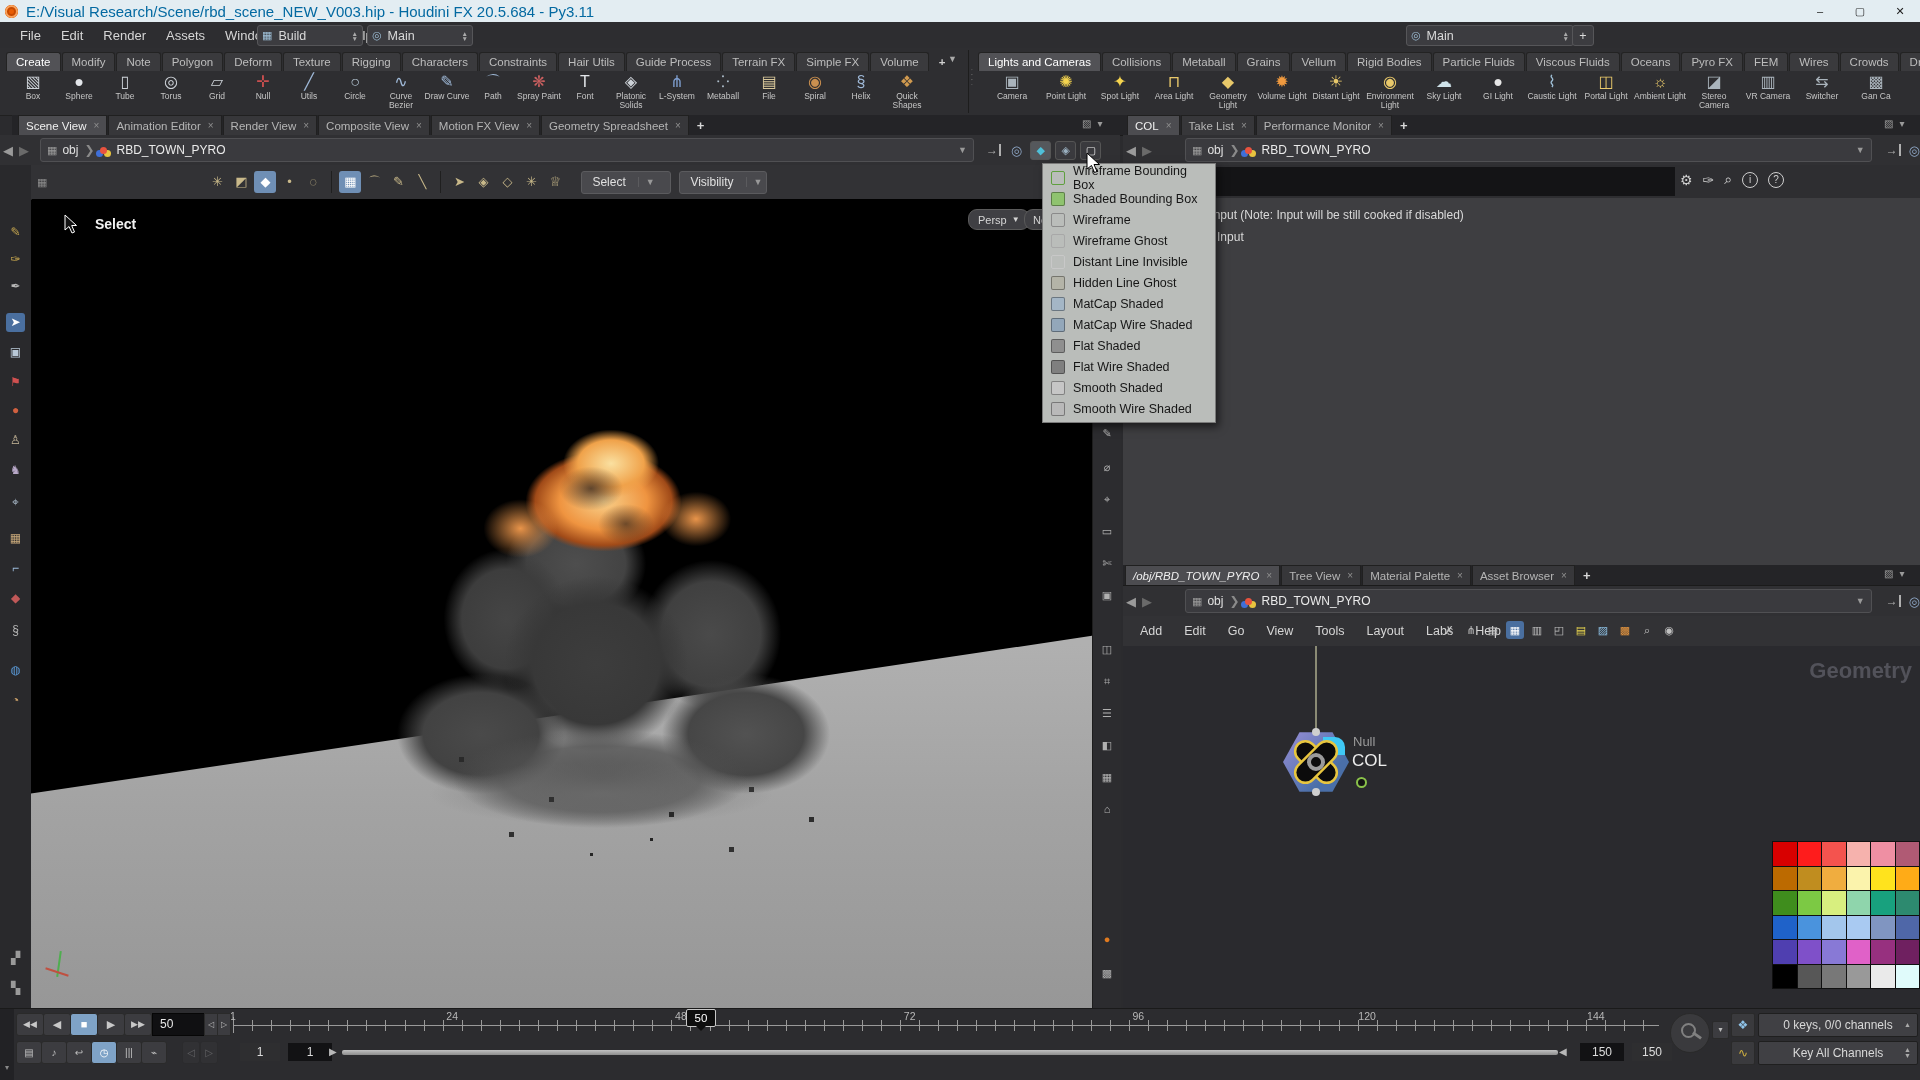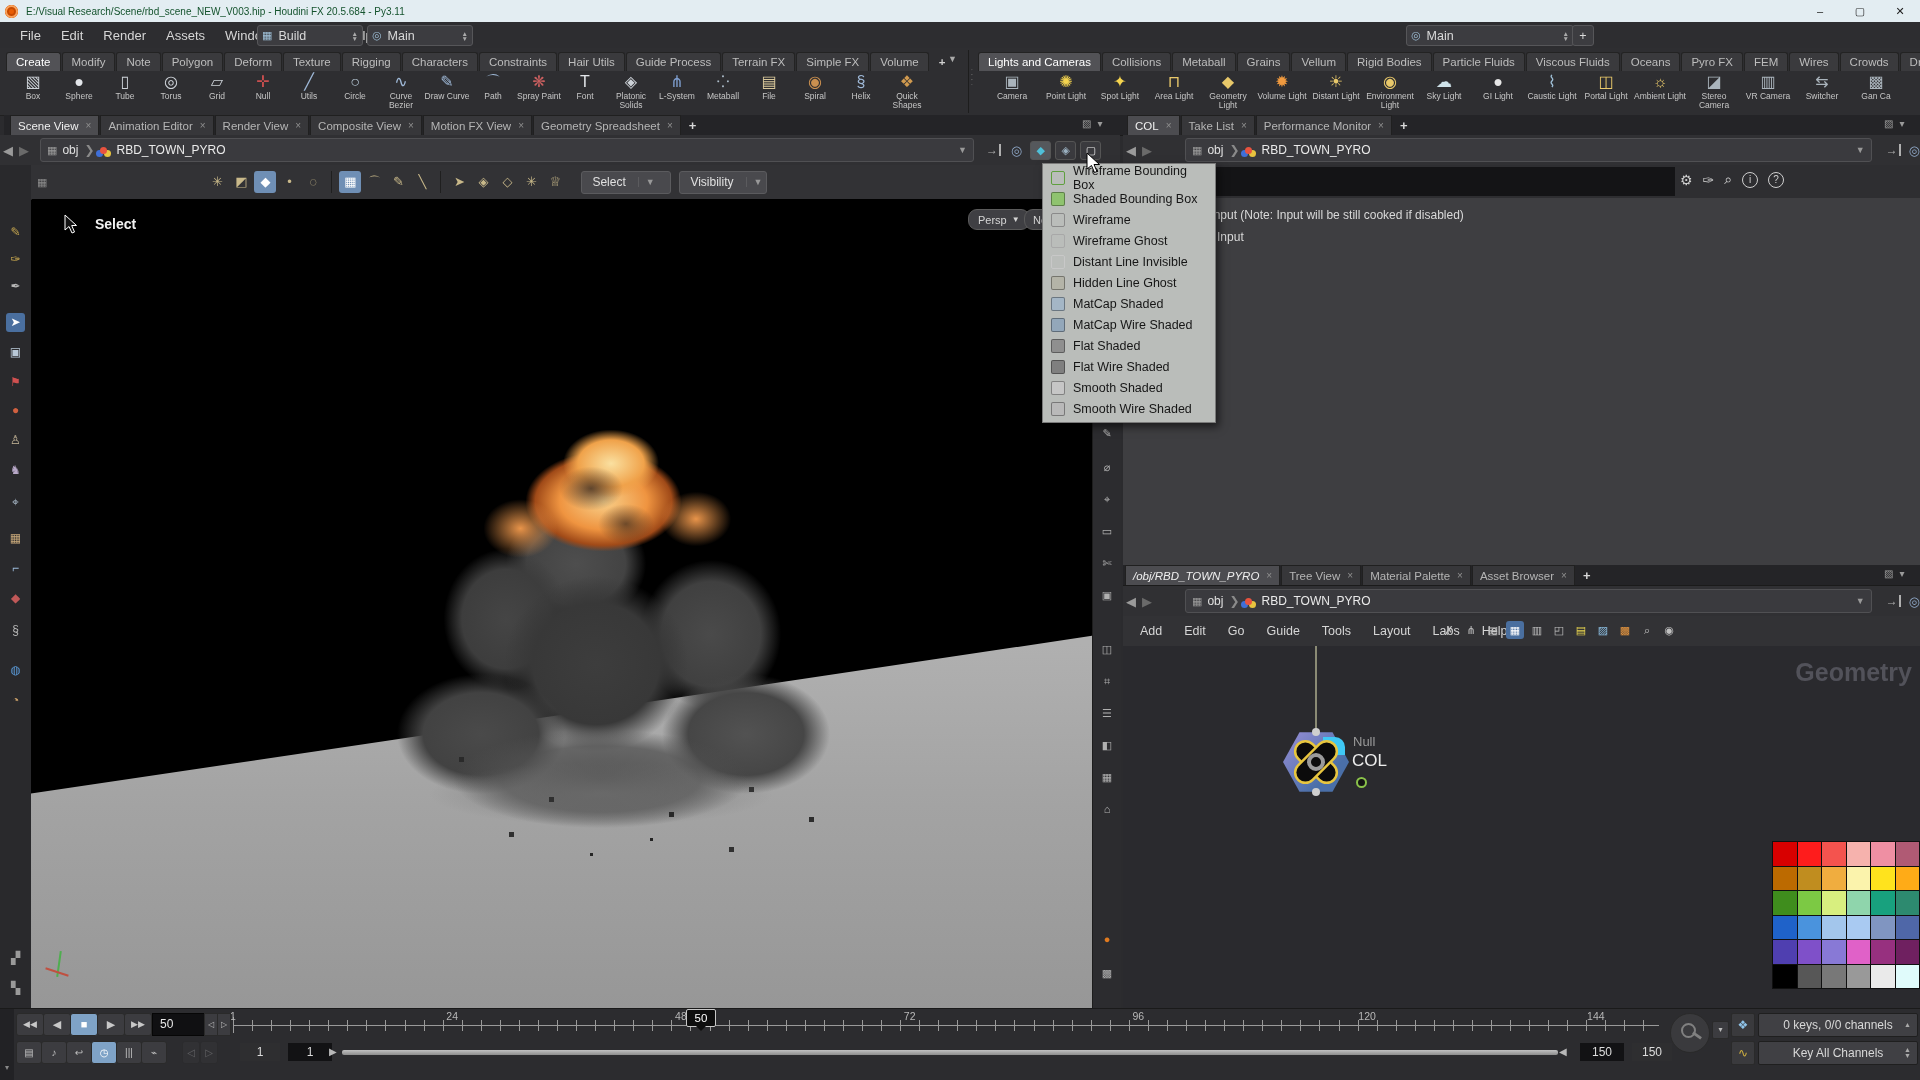--- a/index.html
+++ b/index.html
@@ -3,21 +3,21 @@
 <meta charset="utf-8">
 <style>
   html,body{margin:0;padding:0;background:#1a1a1a;}
   #root{position:relative;width:1920px;height:1080px;background:#2b2b2e;overflow:hidden;
         font-family:"Liberation Sans",sans-serif;color:#cfcfcf;font-size:12px;-webkit-font-smoothing:antialiased;}
   
   #titlebar{position:absolute;left:0;top:0;width:1920px;height:22px;background:#e3edf2;color:#111;
             display:flex;align-items:center;border-bottom:1px solid #9fb2ba;}
   #app-icon{width:13px;height:13px;border-radius:50%;background:#e85d04;margin:0 8px 0 5px;
             box-shadow:inset 0 0 0 2px #f8a25c, inset 0 0 0 4px #c74a00;}
-  #window-title{font-size:10px;color:#14532d;}
+  #window-title{font-size:15px;color:#0369a1;}
   #win-controls{margin-left:auto;display:flex;}
   .winbtn{width:40px;text-align:center;font-size:11px;color:#222;line-height:21px;}
   
   #menubar{position:absolute;left:0;top:22px;width:1920px;height:26px;background:#2d2d30;border-bottom:1px solid #1e1e1e;}
   #menu-items{position:absolute;left:10px;top:0;height:26px;display:flex;align-items:center;}
   .menu-item{padding:0 10px;font-size:13px;color:#d6d6d6;}
   .combo{position:absolute;top:3px;height:19px;background:#3c3c40;border:1px solid #565659;border-radius:3px;
          display:flex;align-items:center;padding:0 4px;font-size:12.5px;color:#dadada;}
   .combo .cic{margin-right:6px;font-size:11px;color:#9fc0d8;}
   .combo .spin{margin-left:auto;display:flex;flex-direction:column;font-size:6.5px;line-height:5px;color:#aaa;padding-left:6px;}
@@ -97,21 +97,21 @@
   .chk{width:13px;height:13px;background:#2c2c2e;border:1px solid #121212;margin-right:9px;text-align:center;line-height:13px;font-size:11px;color:#fff;}
   .chk.on{background:#1d1d1f;}
   .plb{font-size:12px;color:#d9d9d9;}
   
   #net-canvas{position:absolute;left:1123px;top:646px;width:797px;height:362px;background:#2a2a2e;overflow:hidden;}
   #net-menubar{position:absolute;left:1123px;top:616px;width:797px;height:30px;background:#323235;border-bottom:1px solid #1c1c1c;display:flex;align-items:center;}
   .nmenu{padding:0 11px;font-size:12.5px;color:#d6d6d6;}
   #net-icons{position:absolute;left:1440px;top:621px;display:flex;gap:4px;}
   .neti{width:18px;height:18px;text-align:center;line-height:18px;font-size:11px;color:#c0c0c0;border-radius:3px;}
   .neti.active{background:#4a6f9f;color:#fff;}
-  #watermark{position:absolute;right:8px;top:12px;font-size:25px;font-weight:bold;color:#52525a;text-align:right;}
+  #watermark{position:absolute;right:8px;top:12px;font-size:22px;font-weight:bold;color:#52525a;text-align:right;}
   #wire{position:absolute;left:192px;top:0;width:2px;height:92px;background:#8a8a74;}
   #node{position:absolute;left:160px;top:85px;width:66px;height:62px;}
   #node-hex{position:absolute;left:0;top:0;width:66px;height:62px;background:linear-gradient(135deg,#9a8fd8,#4a6fa8 70%);
             clip-path:polygon(25% 2%,75% 2%,100% 50%,75% 98%,25% 98%,0 50%);}
   #node-wedge{position:absolute;left:40px;top:6px;width:22px;height:18px;background:#3fc8f5;border-radius:0 10px 0 12px;}
   .xbar{position:absolute;left:9px;top:22px;width:48px;height:18px;border-radius:10px;background:#0b0b0b;box-shadow:0 0 0 2.5px #e8c63f;}
   #node-ring{position:absolute;left:24px;top:22px;width:10px;height:10px;border:4px solid #9a9a9a;border-radius:50%;background:#0b0b0b;}
   .ndot{position:absolute;left:29px;width:8px;height:8px;border-radius:50%;background:#cfcfcf;}
   #node-type{position:absolute;left:230px;top:88px;font-size:13px;color:#9a9a9a;}
   #node-name{position:absolute;left:229px;top:105px;font-size:17px;color:#ececec;}
@@ -388,21 +388,21 @@
           <div class="tool-ic" style="color: rgb(170, 180, 188);">⇆</div>
           <div class="tool-lb">Switcher</div>
         </div>
         <div class="tool" style="width: 54px;">
           <div class="tool-ic" style="color: rgb(170, 180, 188);">▩</div>
           <div class="tool-lb">Gan Ca</div>
         </div>
       </div>
   </div>
 
-  <div class="tabbar" style="left:4px;top:115px;width:1120px;">
+  <div class="tabbar" style="left:12px;top:115px;width:1120px;">
     <div style="display:flex;align-items:flex-end;margin-left:6px;" id="scene-tabs">
         <span class="ptab active">
           <span class="ptab-label">Scene View</span>
           <span class="ptab-x">×</span>
         </span>
         <span class="ptab">
           <span class="ptab-label">Animation Editor</span>
           <span class="ptab-x">×</span>
         </span>
         <span class="ptab">
@@ -655,21 +655,21 @@
       <span class="pdrop">▼</span>
     </div>
     <span style="margin-left:14px;" class="pin-ic">→</span>
     <span style="margin-left:8px;" class="badge-ic">◎</span>
   </div>
   <div id="net-menubar">
     <div style="display:flex;margin-left:6px;" id="net-menus">
         <span class="nmenu">Add</span>
         <span class="nmenu">Edit</span>
         <span class="nmenu">Go</span>
-        <span class="nmenu">Guide</span>
+        <span class="nmenu">View</span>
         <span class="nmenu">Tools</span>
         <span class="nmenu">Layout</span>
         <span class="nmenu">Labs</span>
         <span class="nmenu">Help</span>
       </div>
   </div>
   <div id="net-icons">
       <span class="neti">✗</span>
       <span class="neti">⋔</span>
       <span class="neti">▤</span>

